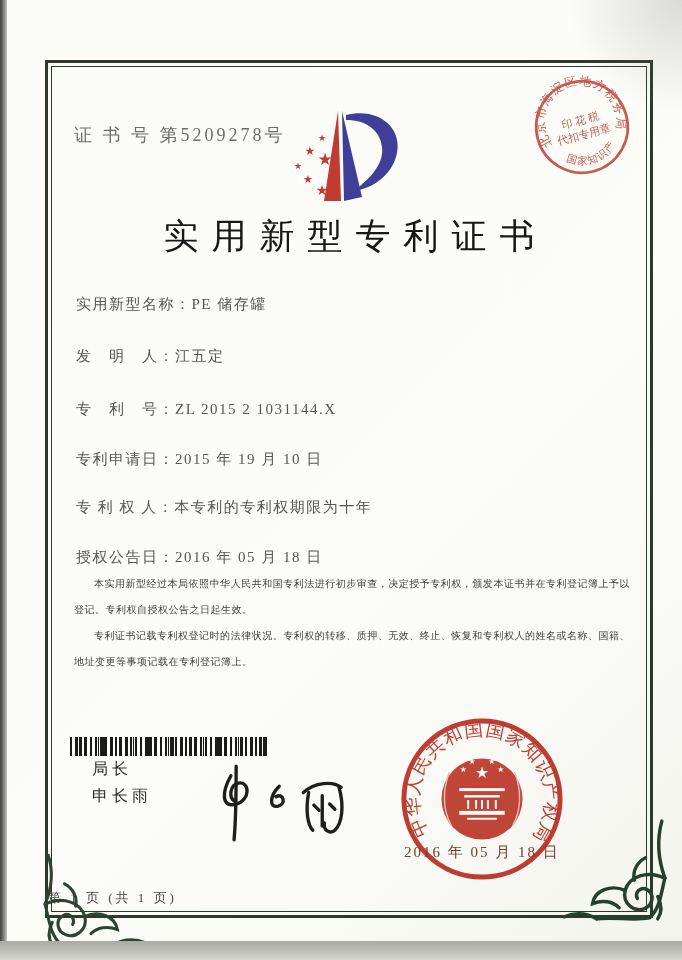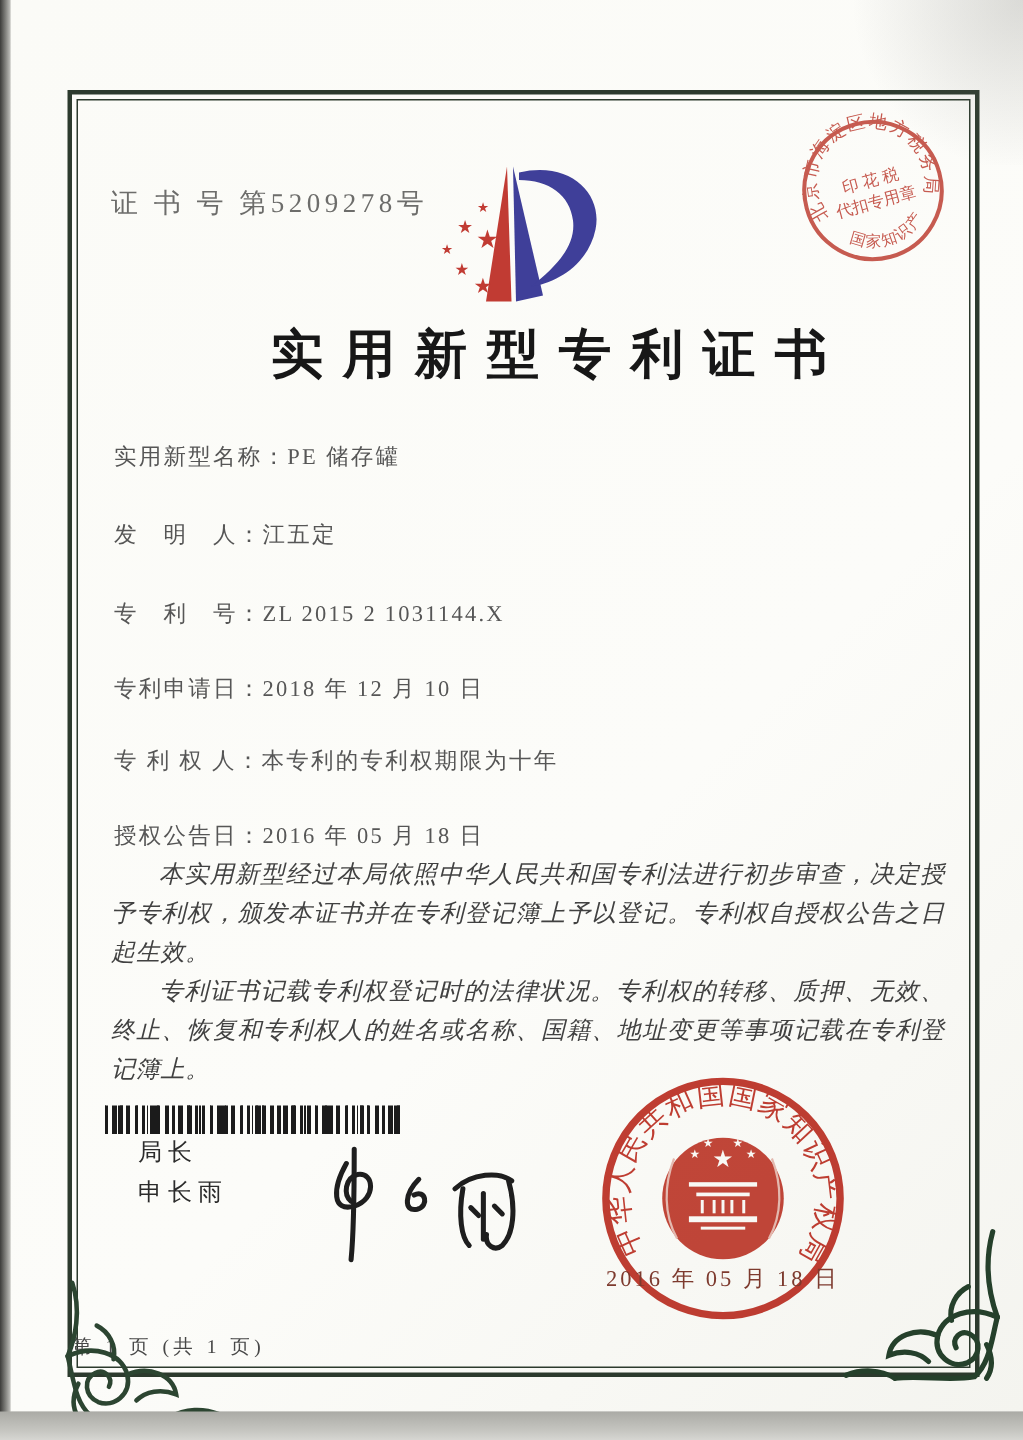--- a/index.html
+++ b/index.html
@@ -21,27 +21,27 @@
     background:radial-gradient(circle at 100% 0%,rgba(120,120,115,.25),rgba(120,120,115,0) 70%);}
   
   .frame{
     position:absolute;left:38px;top:60px;width:608px;height:858px;
     border:3px solid #2c3a2d;box-sizing:border-box;
   }
   .frame-inner{position:absolute;inset:3px;border:1px solid #2c3a2d;pointer-events:none;}
   
   .cert-no{position:absolute;left:26px;top:40px;font-size:18px;color:#6d6d6b;letter-spacing:3px;margin-top:20px;}
   .logo{position:absolute;left:230px;top:40px;width:142px;height:110px;}
-  .title{position:absolute;left:17px;top:150px;width:100%;text-align:center;
-    font-size:35px;font-weight:700;color:#171717;letter-spacing:13px;text-indent:13px;}
+  .title{position:absolute;left:0;top:150px;width:100%;text-align:center;
+    font-size:35px;font-weight:400;color:#171717;letter-spacing:13px;text-indent:13px;}
   .field{position:absolute;left:28px;font-size:15px;color:#565656;letter-spacing:1.5px;white-space:nowrap;}
   .f0{top:232px}.f1{top:284px}.f2{top:337px}.f3{top:387px}.f4{top:435px}.f5{top:485px}
   .paras{position:absolute;left:26px;top:508px;width:556px;
-    font-size:16px;line-height:26px;color:#414141;text-align:justify;
-    font-style:italic;letter-spacing:.5px;}
+    font-size:10px;line-height:26px;color:#414141;text-align:justify;
+    letter-spacing:.5px;}
   .paras p{margin:0;text-indent:2em;}
   .barcode{position:absolute;left:22px;top:674px;width:198px;height:19px;
     background:
       repeating-linear-gradient(90deg,#1b1b1b 0 2px,transparent 2px 5px),
       repeating-linear-gradient(90deg,#1b1b1b 0 1px,transparent 1px 7px),
       repeating-linear-gradient(90deg,transparent 0 9px,#1b1b1b 9px 12px,transparent 12px 23px);
   }
   .director{position:absolute;left:44px;top:692px;font-size:16px;color:#2b2b2b;
     letter-spacing:4px;line-height:27px;}
   .signature{position:absolute;left:138px;top:698px;width:178px;height:84px;}
@@ -78,21 +78,21 @@
         <text x="30" y="80" font-size="11">★</text>
         <text x="44" y="92" font-size="14">★</text>
       </g>
     </svg>
 
     <div class="title">实用新型专利证书</div>
 
     <div class="field f1"><span>发　明　人：</span><span>江五定</span></div>
     <div class="field f0"><span>实用新型名称：</span><span>PE 储存罐</span></div>
     <div class="field f2"><span>专　利　号：</span><span>ZL 2015 2 1031144.X</span></div>
-    <div class="field f3"><span>专利申请日：</span><span>2018 年 12 月 10 日</span></div>
+    <div class="field f3"><span>专利申请日：</span><span>2015 年 19 月 10 日</span></div>
     <div class="field f4"><span>专 利 权 人：</span><span>本专利的专利权期限为十年</span></div>
     <div class="field f5"><span>授权公告日：</span><span>2016 年 05 月 18 日</span></div>
 
     <div class="paras">
       <p>本实用新型经过本局依照中华人民共和国专利法进行初步审查，决定授予专利权，颁发本证书并在专利登记簿上予以登记。专利权自授权公告之日起生效。</p>
       <p>专利证书记载专利权登记时的法律状况。专利权的转移、质押、无效、终止、恢复和专利权人的姓名或名称、国籍、地址变更等事项记载在专利登记簿上。</p>
     </div>
 
     <div class="barcode"></div>
 

